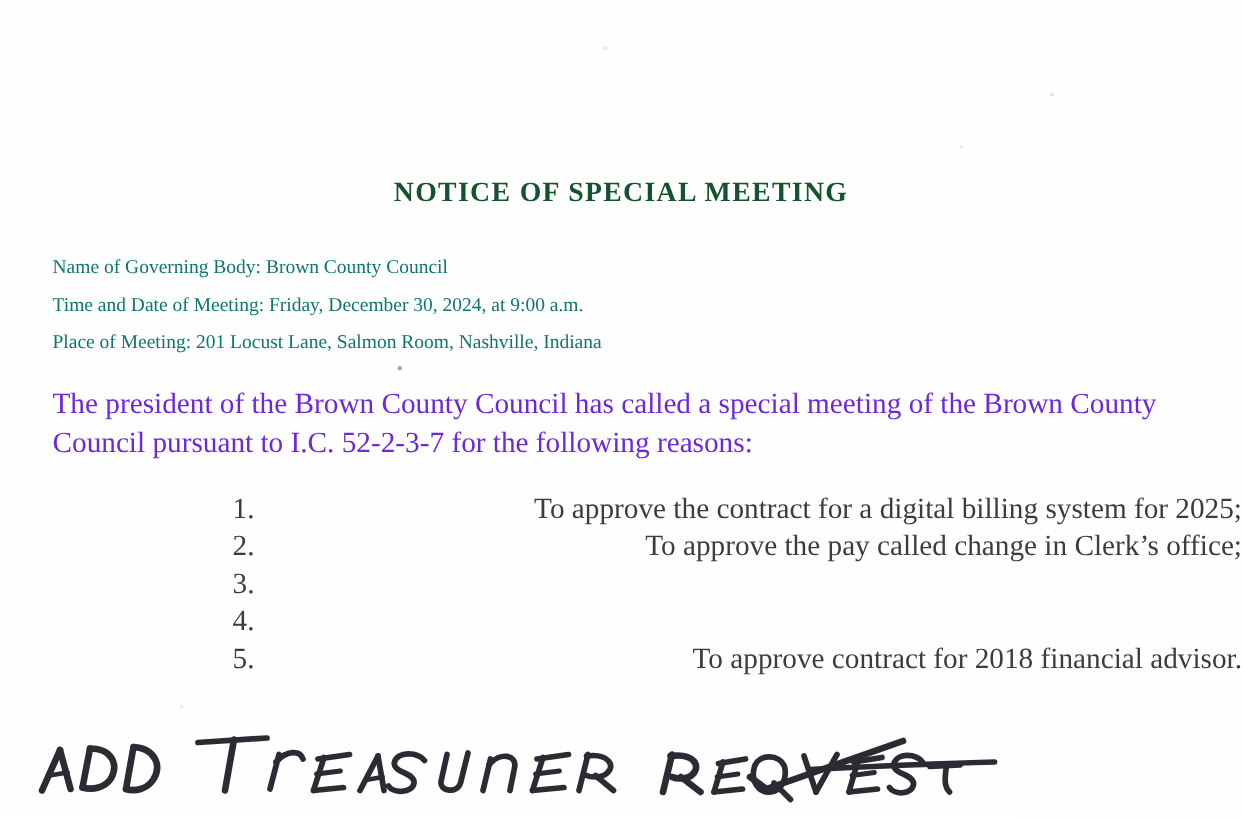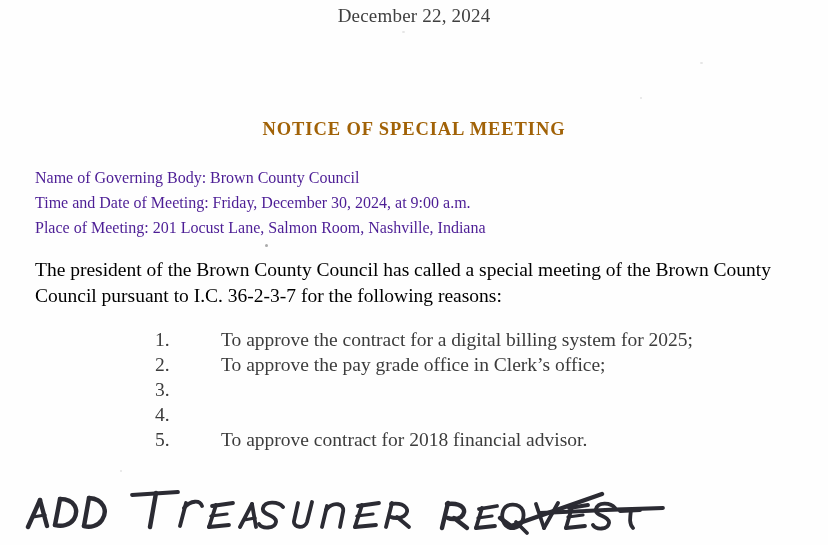--- a/index.html
+++ b/index.html
@@ -35,46 +35,46 @@
 
   .doc-title {
     position: absolute;
     top: 119px;
     left: 0;
     width: 828px;
     text-align: center;
     font-size: 18.5px;
     font-weight: bold;
     letter-spacing: 0.9px;
-    color: #a16207;
+    color: #14532d;
   }
 
   .info-block {
     position: absolute;
     top: 165px;
     left: 35px;
     width: 760px;
   }
 
   .info-line {
-    font-size: 16px;
+    font-size: 13px;
     line-height: 25px;
-    color: #4c1d95;
+    color: #0f766e;
     white-space: nowrap;
   }
 
   .intro-para {
     position: absolute;
     top: 257px;
     left: 35px;
     width: 787px;
     font-size: 19.5px;
     line-height: 25.5px;
     text-align: justify;
-    color: #000000;
+    color: #6d28d9;
   }
   .intro-para .tail {
     
     display: block;
     text-align: left;
   }
 
   .reason-list {
     position: absolute;
     top: 327px;
@@ -92,20 +92,21 @@
   .reason-num {
     width: 66px;
     padding-left: 155px;
     box-sizing: content-box;
     flex: 0 0 auto;
   }
 
   .reason-text {
     flex: 1 1 auto;
     white-space: nowrap;
+    text-align: right;
   }
 
   
 
   .speck {
     position: absolute;
     background: #cfcfcf;
     border-radius: 50%;
     opacity: 0.55;
   }
@@ -138,45 +139,44 @@
   }
   .hw-w { stroke-width: 4.4; }
   .hw-m { stroke-width: 3.8; }
   .hw-t { stroke-width: 3.2; }
 </style>
 </head>
 <body>
 
 <div class="page">
 
-  <div class="doc-date">December 22, 2024</div>
 
   <div class="doc-title">NOTICE OF SPECIAL MEETING</div>
 
   <div class="info-block">
     <div class="info-line">Name of Governing Body:  Brown County Council</div>
     <div class="info-line">Time and Date of Meeting:   Friday, December 30, 2024, at 9:00 a.m.</div>
     <div class="info-line">Place of Meeting:  201 Locust Lane, Salmon Room, Nashville, Indiana</div>
   </div>
 
   <div class="intro-para">
     <span>The president of the Brown County Council has called a special meeting of the Brown County</span>
-    <span class="tail">Council pursuant to I.C. 36-2-3-7 for the following reasons:</span>
+    <span class="tail">Council pursuant to I.C. 52-2-3-7 for the following reasons:</span>
   </div>
 
   <div class="reason-list">
 
     <div class="reason-row">
       <span class="reason-num">1.</span>
       <span class="reason-text">To approve the contract for a digital billing system for 2025;</span>
     </div>
 
     <div class="reason-row">
       <span class="reason-num">2.</span>
-      <span class="reason-text">To approve the pay grade office in Clerk’s office;</span>
+      <span class="reason-text">To approve the pay called change in Clerk’s office;</span>
     </div>
 
     <div class="reason-row">
       <span class="reason-num">3.</span>
     </div>
 
     <div class="reason-row">
       <span class="reason-num">4.</span>
     </div>
 

